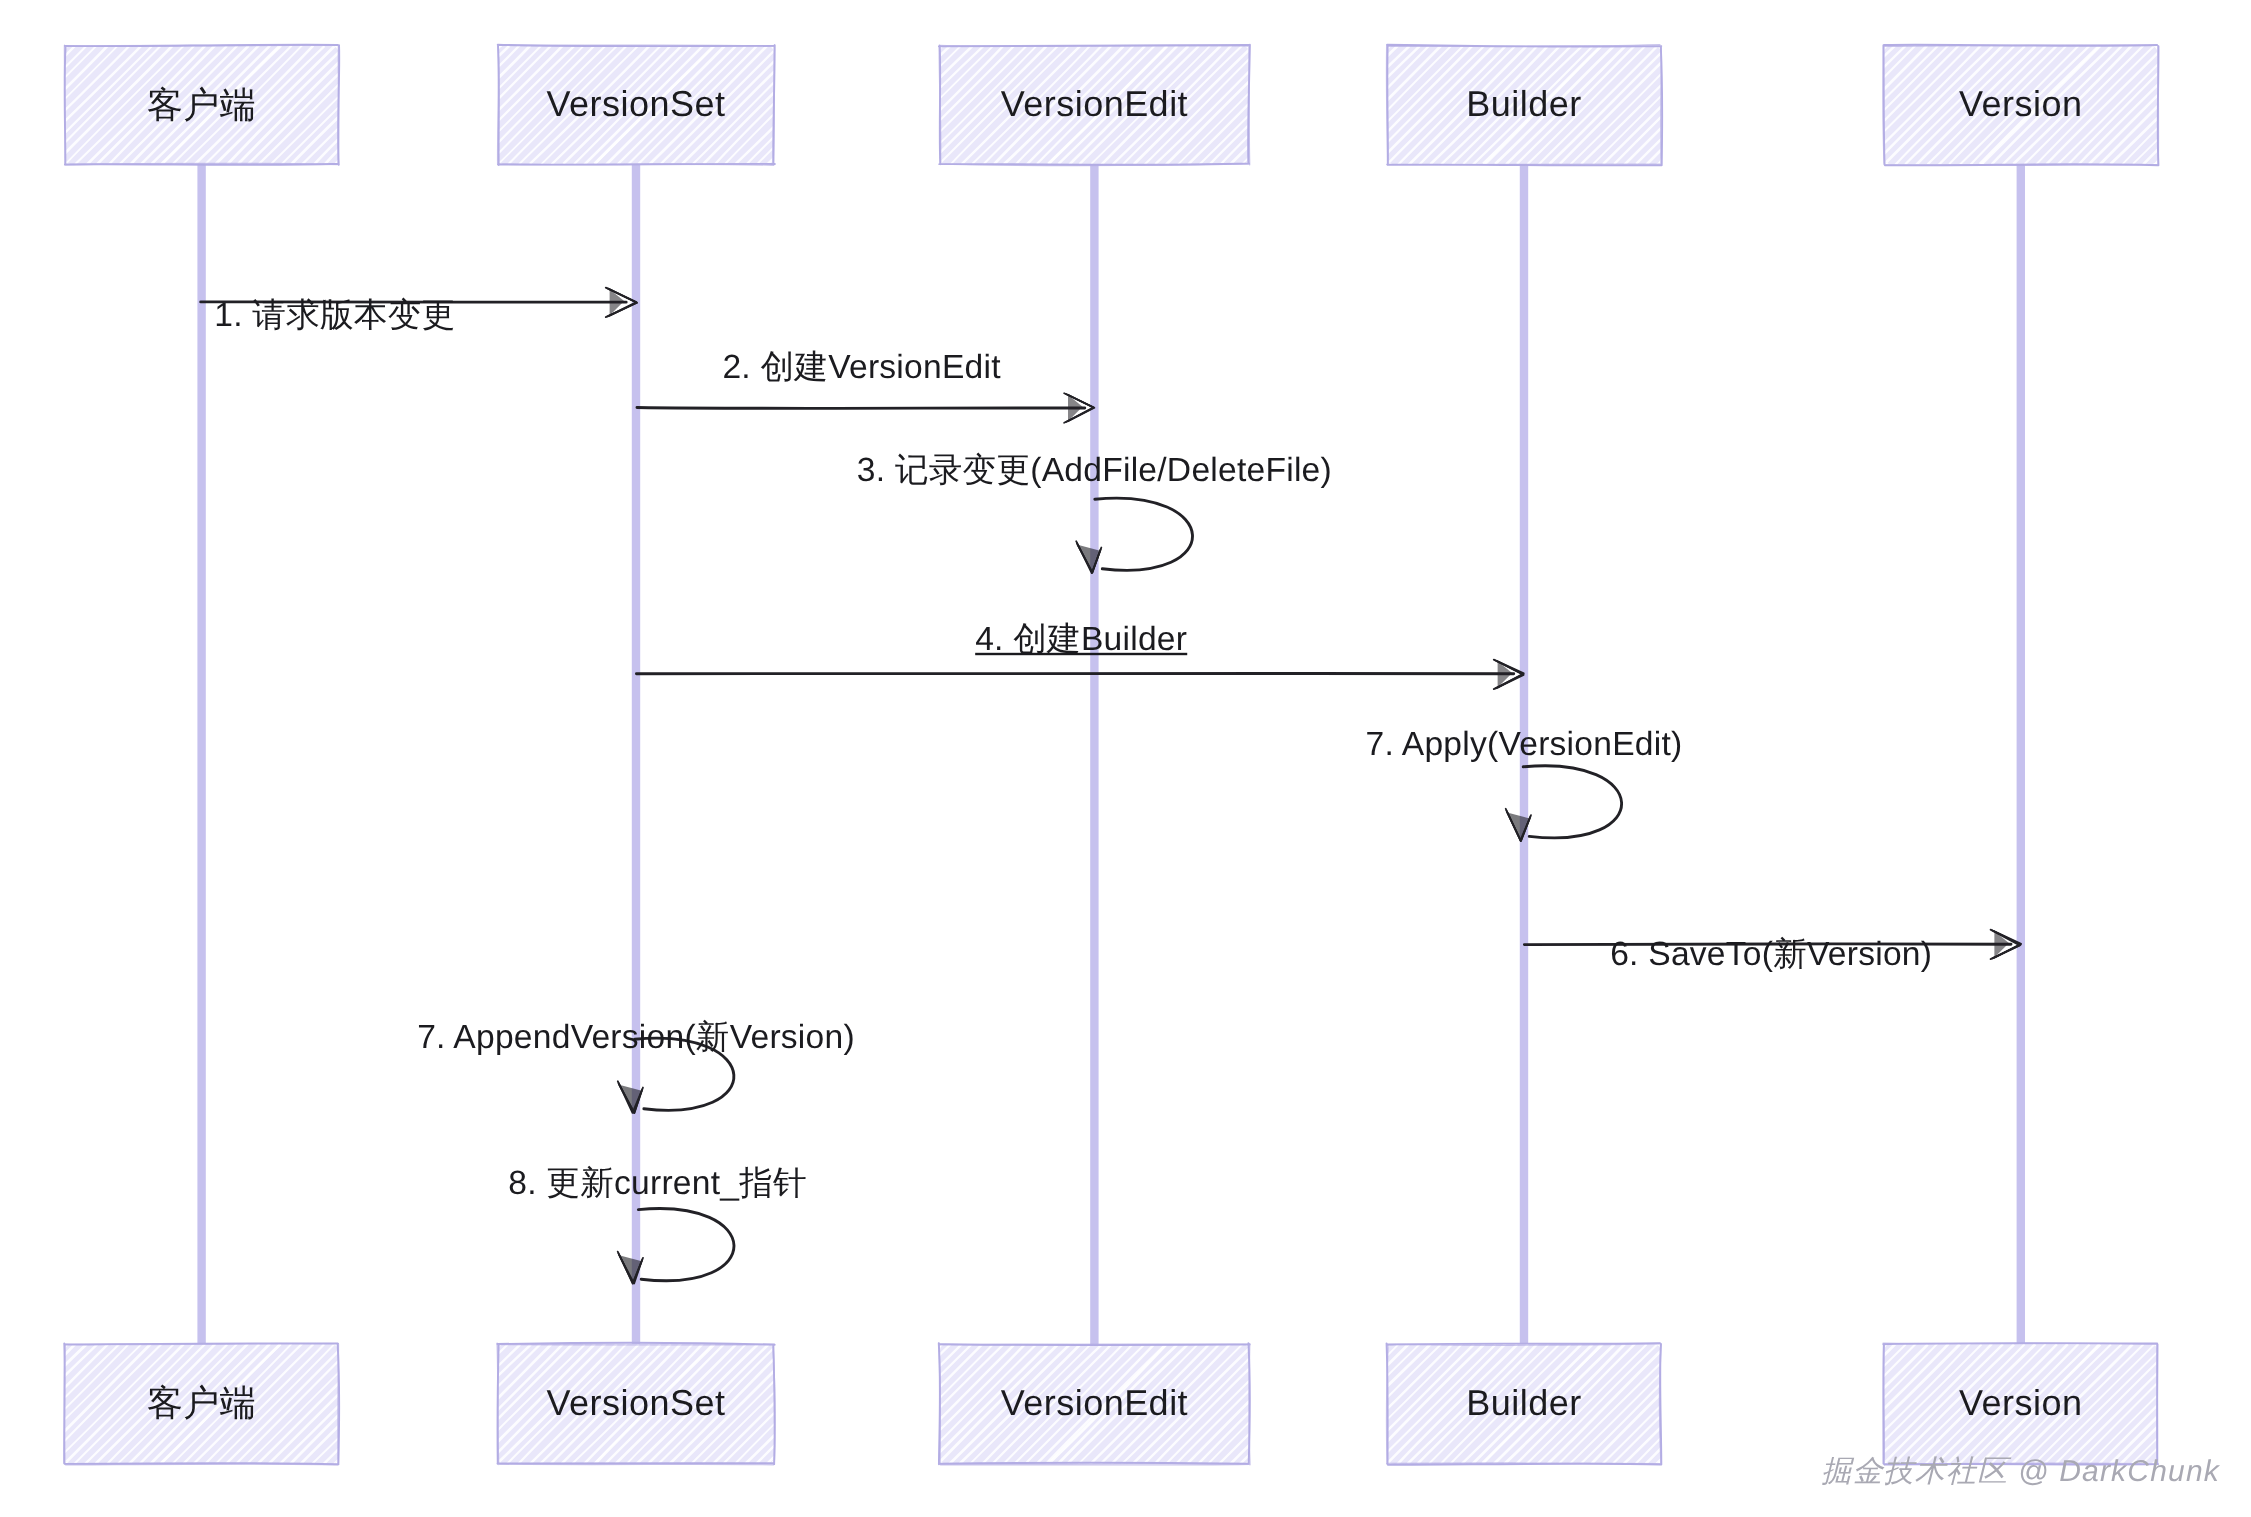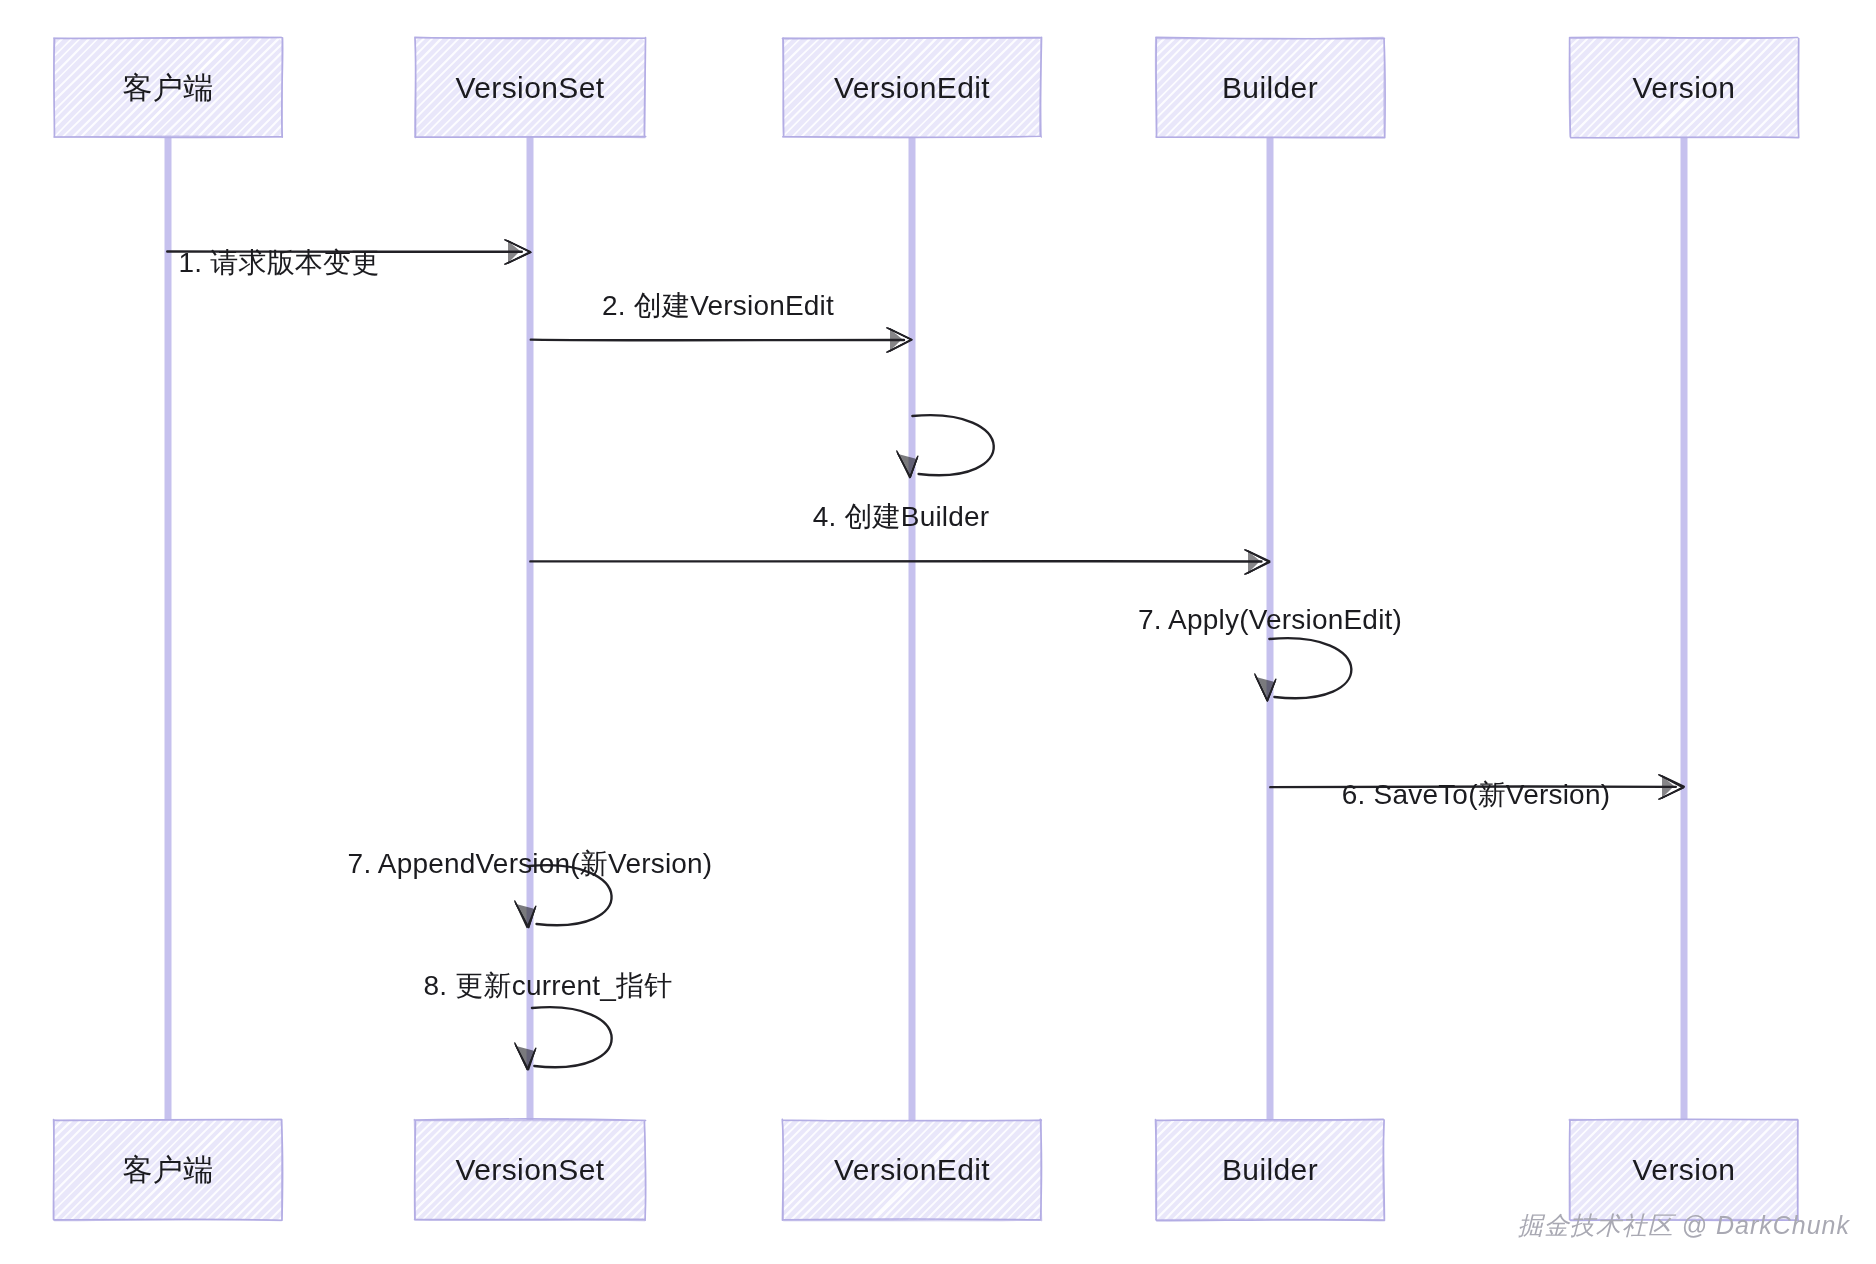--- a/index.html
+++ b/index.html
@@ -713,20 +713,21 @@
     <div class="lbl participant-label" style="left: 530px; top: 87.5px;">VersionSet</div>
     <div class="lbl participant-label" style="left: 530px; top: 1170px;">VersionSet</div>
     <div class="lbl participant-label" style="left: 912px; top: 87.5px;">VersionEdit</div>
     <div class="lbl participant-label" style="left: 912px; top: 1170px;">VersionEdit</div>
     <div class="lbl participant-label" style="left: 1270px; top: 87.5px;">Builder</div>
     <div class="lbl participant-label" style="left: 1270px; top: 1170px;">Builder</div>
     <div class="lbl participant-label" style="left: 1684px; top: 87.5px;">Version</div>
     <div class="lbl participant-label" style="left: 1684px; top: 1170px;">Version</div>
     <div class="lbl msg-label" style="left: 279px; top: 222px; margin-top: 41px;">1. 请求版本变更</div>
     <div class="lbl msg-label" style="left: 718px; top: 306px;">2. 创建VersionEdit</div>
-    <div class="lbl msg-label" style="left: 901px; top: 517px;">4. 创建Builder</div>
+    <div class="lbl msg-label" style="left: 912px; top: 392px;">3. 记录变更(AddFile/DeleteFile)</div>
+    <div class="lbl msg-label" style="left: 901px; top: 533px; text-decoration: underline;">4. 创建Builder</div>
     <div class="lbl msg-label" style="left: 1270px; top: 620px;">7. Apply(VersionEdit)</div>
     <div class="lbl msg-label" style="left: 1476px; top: 758px; margin-top: 37px;">6. SaveTo(新Version)</div>
     <div class="lbl msg-label" style="left: 530px; top: 864px;">7. AppendVersion(新Version)</div>
     <div class="lbl msg-label" style="left: 548px; top: 986px;">8. 更新current_指针</div>
   </div>
 
 <div class="watermark">掘金技术社区 @ DarkChunk</div>
 
 </body></html>

